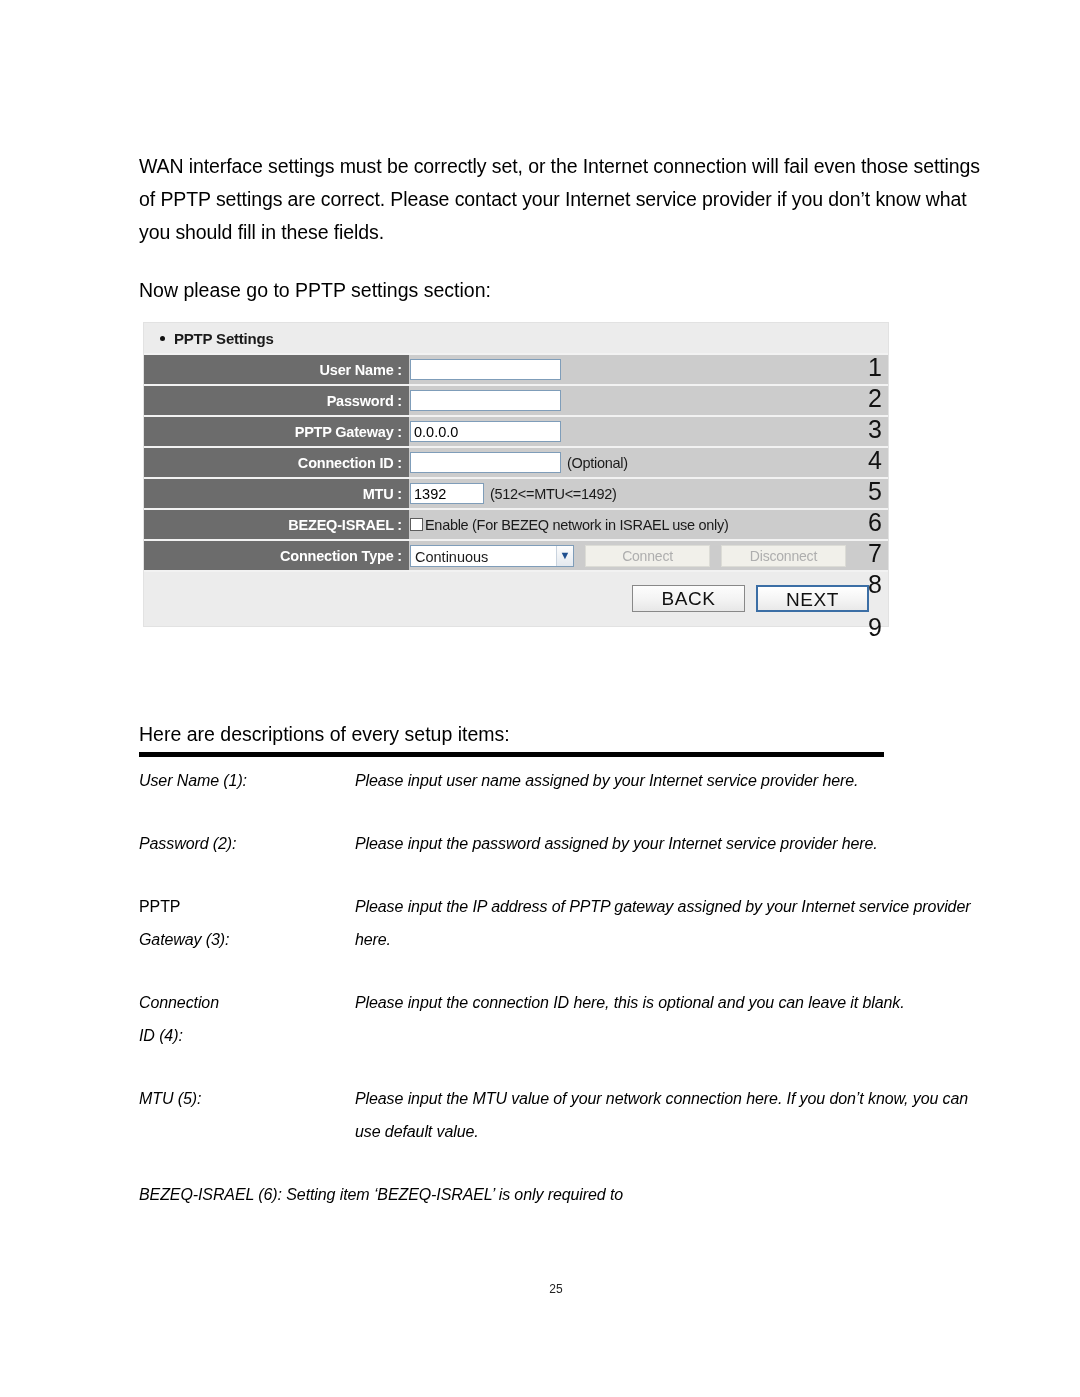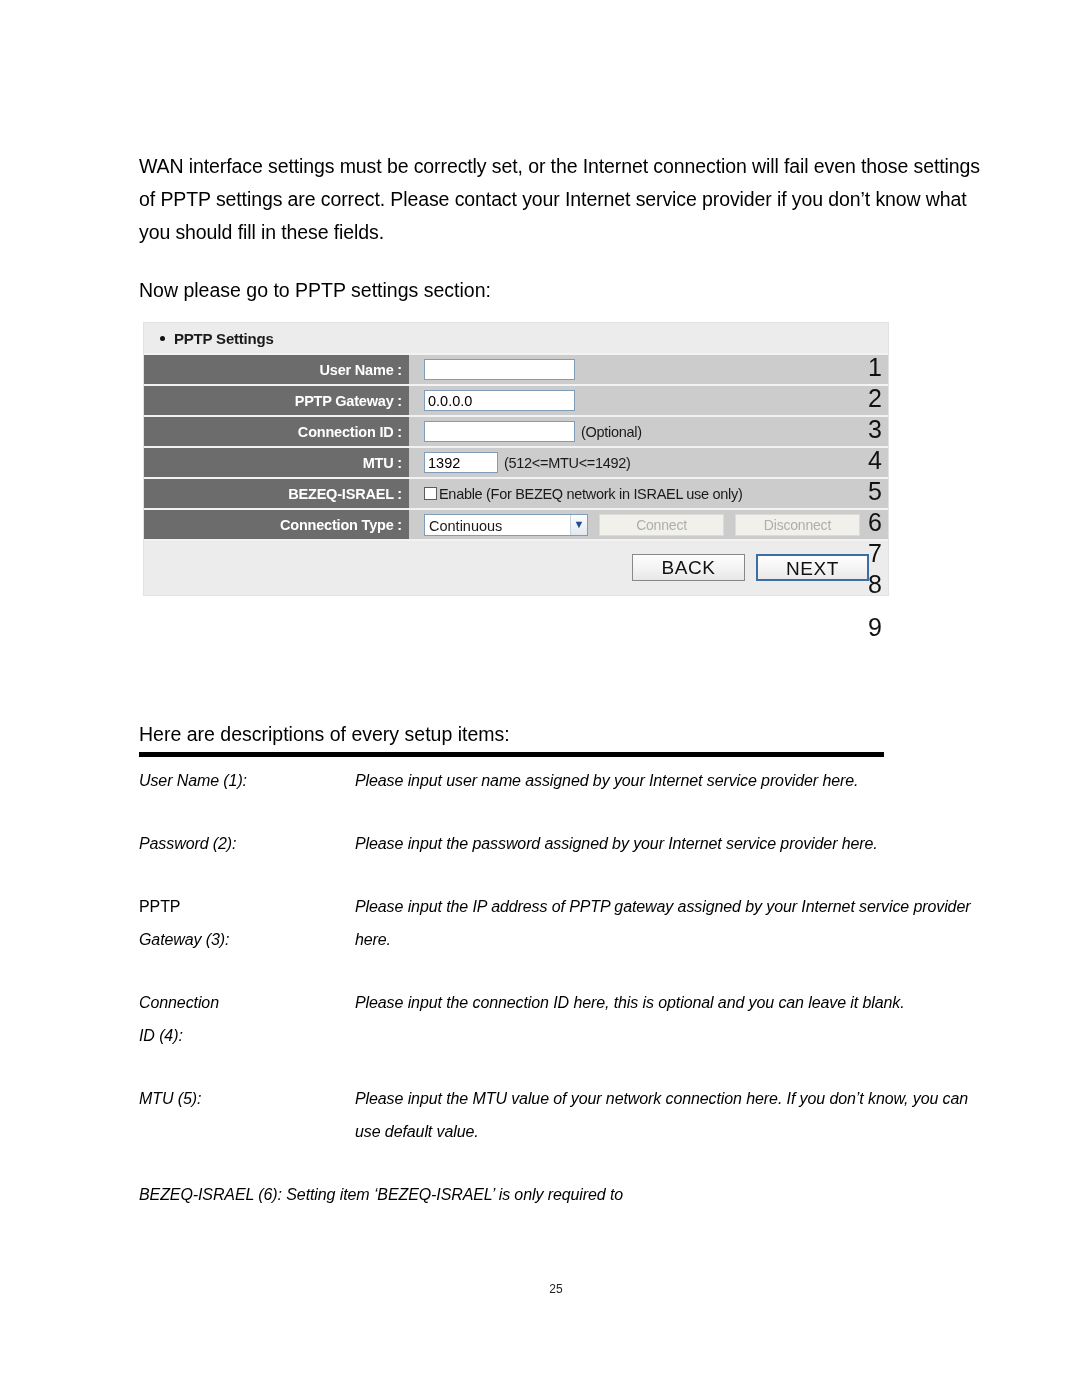--- a/index.html
+++ b/index.html
@@ -89,21 +89,21 @@
     font-size: 14.5px;
     text-align: right;
     padding-right: 7px;
     border-bottom: 2px solid #f2f2f2;
     letter-spacing: -0.2px;
     white-space: nowrap;
   }
   td.val {
     background: #cccccc;
     border-bottom: 2px solid #f2f2f2;
-    padding-left: 15px;
+    padding-left: 1px;
     font-size: 14.5px;
     color: #1a1a1a;
     white-space: nowrap;
   }
   .rows tr:first-child td.lbl,
   .rows tr:first-child td.val { border-top: 2px solid #f2f2f2; }
 
   
   .tbox {
     display: inline-block;
@@ -295,20 +295,26 @@
   <div class="panel">
 
     <div class="panel-title">
       <span class="bullet"></span><span>PPTP Settings</span>
     </div>
 
     <table class="rows">
       <tbody>
         <tr>
           <td class="lbl">User Name :</td>
+          <td class="val">
+            <span class="tbox wide"></span>
+          </td>
+        </tr>
+        <tr>
+          <td class="lbl">Password :</td>
           <td class="val">
             <span class="tbox wide"></span>
           </td>
         </tr>
         <tr>
           <td class="lbl">PPTP Gateway :</td>
           <td class="val">
             <span class="tbox wide">0.0.0.0</span>
           </td>
         </tr>

